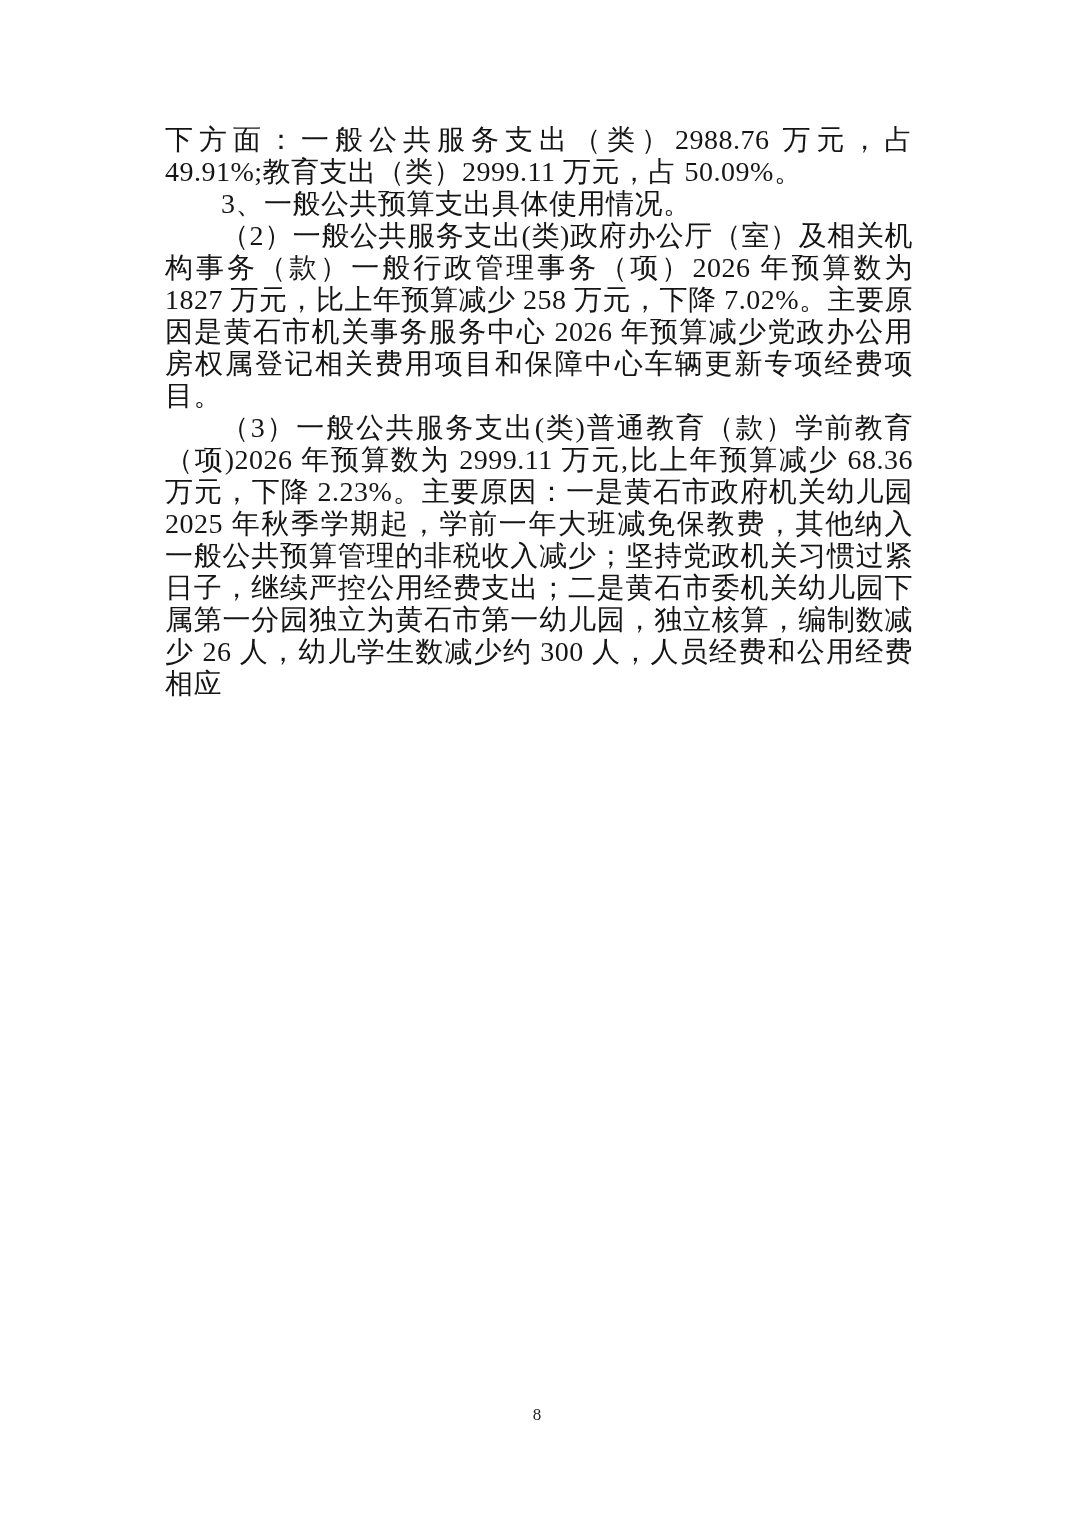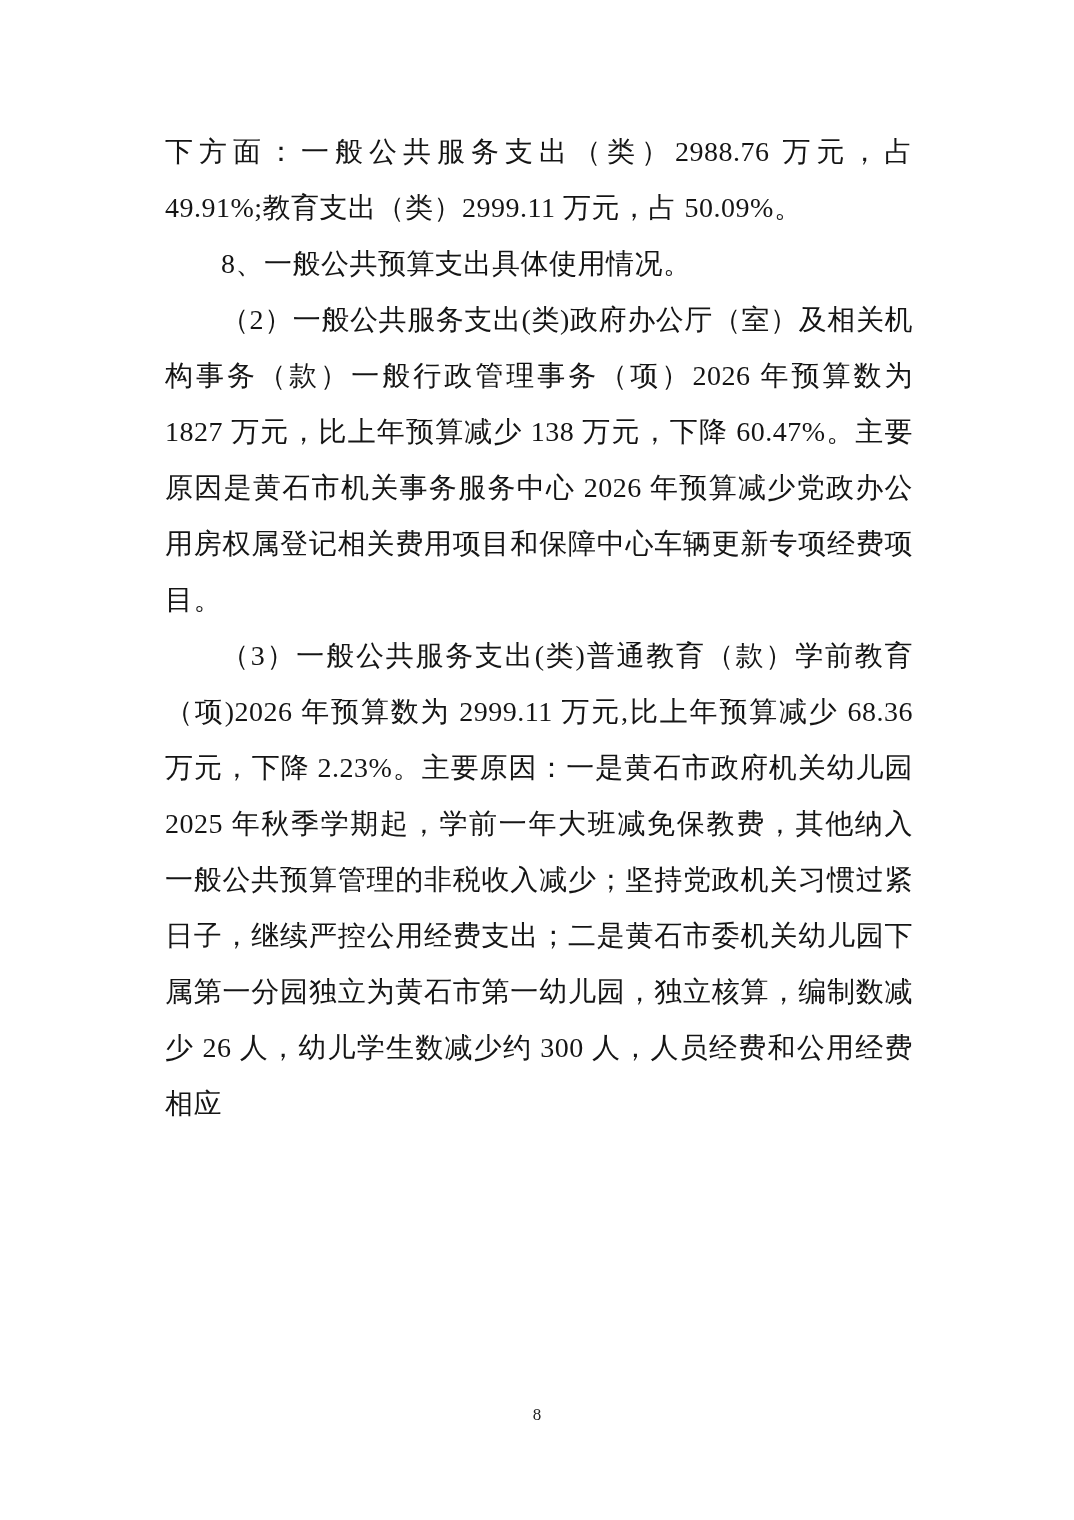--- a/index.html
+++ b/index.html
@@ -17,21 +17,21 @@
     color: #151515;
   }
   .content {
     position: absolute;
     left: 165px;
     top: 124px;
     width: 748px;
     height: 1248px;
     overflow: hidden;
     font-size: 28px;
-    line-height: 56px;
+    line-height: 32px;
     text-align: justify;
     text-justify: inter-ideograph;
     letter-spacing: 0.5px;
   }
   .content p {
     margin: 0;
     padding: 0;
   }
   .content p.indent {
     text-indent: 2em;
@@ -46,20 +46,20 @@
     line-height: 34px;
     color: #222222;
   }
 </style>
 </head>
 <body>
 
 <div class="page">
   <div class="content">
     <p>下方面：一般公共服务支出（类）2988.76 万元，占 49.91%;教育支出（类）2999.11 万元，占 50.09%。</p>
-    <p class="indent">8、一般公共预算支出具体使用情况。</p>
-    <p class="indent">（2）一般公共服务支出(类)政府办公厅（室）及相关机构事务（款）一般行政管理事务（项）2026 年预算数为 1827 万元，比上年预算减少 138 万元，下降 60.47%。主要原因是黄石市机关事务服务中心 2026 年预算减少党政办公用房权属登记相关费用项目和保障中心车辆更新专项经费项目。</p>
+    <p class="indent">3、一般公共预算支出具体使用情况。</p>
+    <p class="indent">（2）一般公共服务支出(类)政府办公厅（室）及相关机构事务（款）一般行政管理事务（项）2026 年预算数为 1827 万元，比上年预算减少 258 万元，下降 7.02%。主要原因是黄石市机关事务服务中心 2026 年预算减少党政办公用房权属登记相关费用项目和保障中心车辆更新专项经费项目。</p>
     <p class="indent">（3）一般公共服务支出(类)普通教育（款）学前教育（项)2026 年预算数为 2999.11 万元,比上年预算减少 68.36 万元，下降 2.23%。主要原因：一是黄石市政府机关幼儿园 2025 年秋季学期起，学前一年大班减免保教费，其他纳入一般公共预算管理的非税收入减少；坚持党政机关习惯过紧日子，继续严控公用经费支出；二是黄石市委机关幼儿园下属第一分园独立为黄石市第一幼儿园，独立核算，编制数减少 26 人，幼儿学生数减少约 300 人，人员经费和公用经费相应</p>
   </div>
   <div class="footer">
     <span>8</span>
   </div>
 </div>
 
 </body></html>

